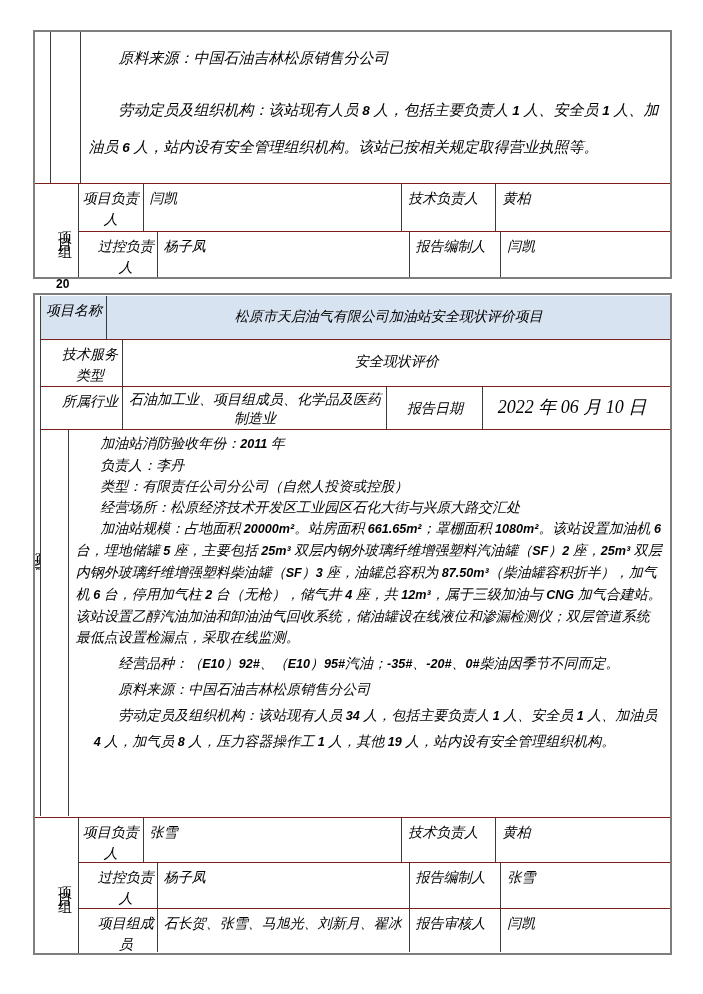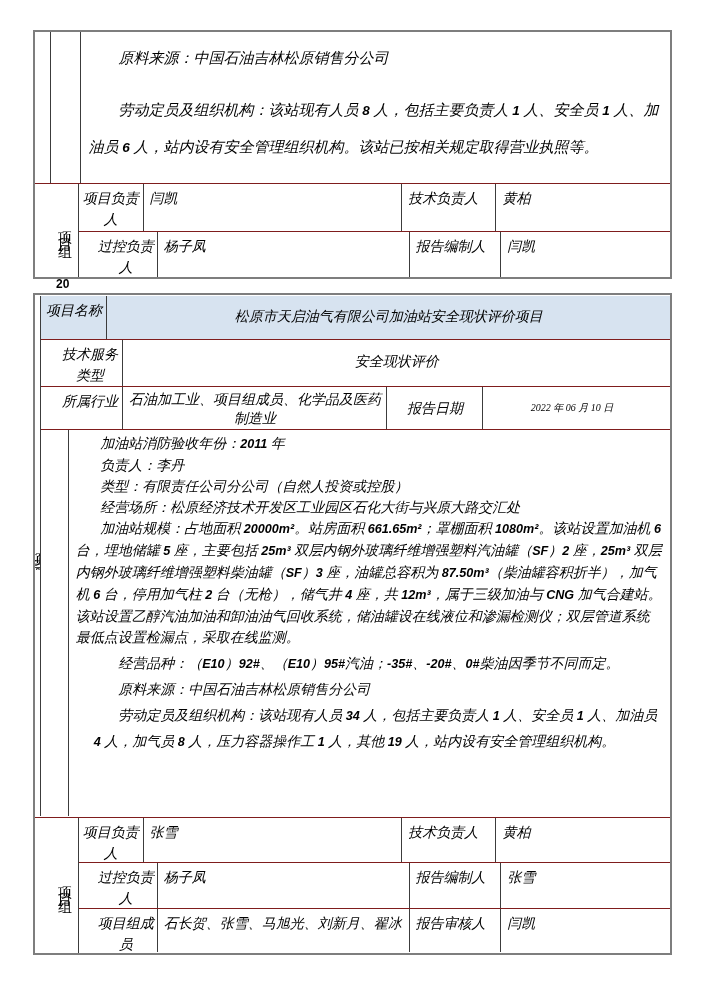--- a/index.html
+++ b/index.html
@@ -52,21 +52,21 @@
   .overview p.gap{margin-top:3px;}
   
   .blue{background:#d7e3f0;}
   .namecell{
     text-align:center;font-size:14px;line-height:41px;
   }
   .centercell{text-align:center;font-size:14px;line-height:44px;}
   .industry{
     text-align:center;font-size:14px;line-height:19px;padding-top:3px;
   }
-  .datecell{text-align:center;font-size:10px;line-height:41px;}
+  .datecell{text-align:center;font-size:18px;line-height:41px;}
   
   .lt{font-family:"Liberation Sans", sans-serif;font-weight:700;font-size:0.9em;}
   .pagenum{
     position:absolute;left:56px;top:277px;
     font-family:"Liberation Sans", sans-serif;font-weight:600;font-size:12px;
   }
 </style>
 </head>
 <body>
 

